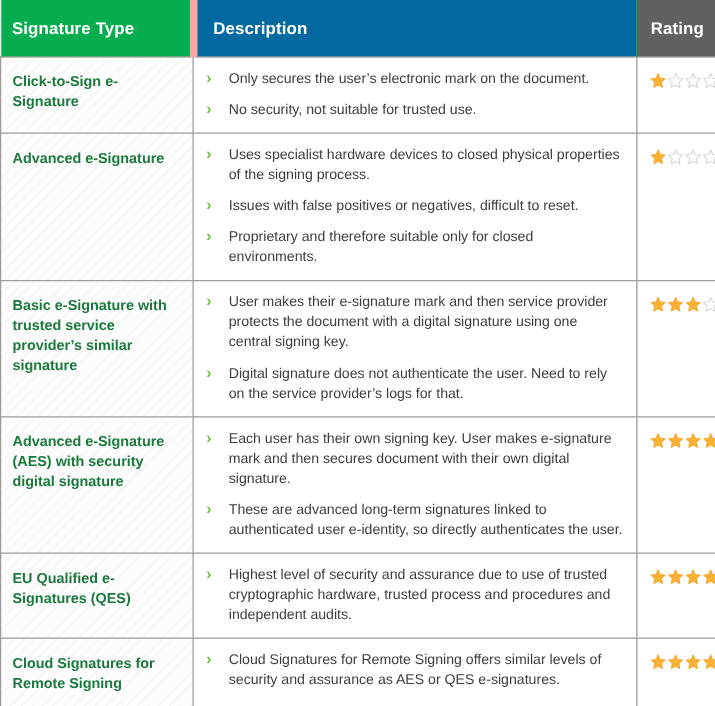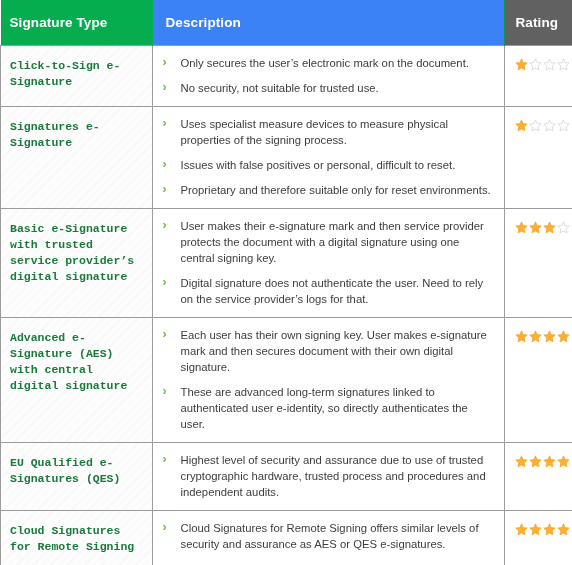--- a/index.html
+++ b/index.html
@@ -40,23 +40,23 @@
     letter-spacing: 0.1px;
   }
   th.h-type {
     width: 142px;
     background: #05ad4e;
     padding-left: 9px;
     border-right: 1px solid #05ad4e;
   }
   th.h-desc {
     width: 338px;
-    background: #3b82f6;
+    background: #0369a1;
     padding-left: 13px;
-    border-left: 1px solid #fca5a5;
+    border-left: 6px solid #fca5a5;
   }
   th.h-rating {
     width: 92px;
     background: #616161;
     padding-left: 11px;
     border-left: 1px solid #17934f;
   }
 
   
   tbody td {
@@ -77,21 +77,20 @@
     font-weight: bold;
     line-height: 16px;
     background-color: #fdfdfd;
     background-image: repeating-linear-gradient(
       135deg,
       rgba(0,0,0,0.028) 0px,
       rgba(0,0,0,0.028) 1px,
       rgba(0,0,0,0) 1px,
       rgba(0,0,0,0) 6px
     );
-    font-family: Liberation Mono, monospace;
   }
 
   td.c-desc {
     width: 338px;
     padding: 9px 10px 8px 10px;
     background: #ffffff;
   }
 
   td.c-rating {
     width: 92px;
@@ -163,62 +162,62 @@
                   <polygon points="8,1 10,5.6 15,6.2 11.4,9.7 12.3,14.7 8,12.3 3.7,14.7 4.6,9.7 1,6.2 6,5.6" fill="#ffffff" stroke="#d8d8d8" stroke-width="1.1" stroke-linejoin="round"></polygon>
                 </svg></span><span class="star"><svg viewBox="0 0 16 16">
                   <polygon points="8,1 10,5.6 15,6.2 11.4,9.7 12.3,14.7 8,12.3 3.7,14.7 4.6,9.7 1,6.2 6,5.6" fill="#ffffff" stroke="#d8d8d8" stroke-width="1.1" stroke-linejoin="round"></polygon>
                 </svg></span><span class="star"><svg viewBox="0 0 16 16">
                   <polygon points="8,1 10,5.6 15,6.2 11.4,9.7 12.3,14.7 8,12.3 3.7,14.7 4.6,9.7 1,6.2 6,5.6" fill="#ffffff" stroke="#d8d8d8" stroke-width="1.1" stroke-linejoin="round"></polygon>
                 </svg></span><span class="star"><svg viewBox="0 0 16 16">
                   <polygon points="8,1 10,5.6 15,6.2 11.4,9.7 12.3,14.7 8,12.3 3.7,14.7 4.6,9.7 1,6.2 6,5.6" fill="#ffffff" stroke="#d8d8d8" stroke-width="1.1" stroke-linejoin="round"></polygon>
                 </svg></span></span></td>
         </tr>
         <tr>
-          <td class="c-type">Signatures e-Signature</td>
-          <td class="c-desc">
-            <ul class="bullets">
-              <li><span class="chev">›</span><span>Uses specialist measure devices to measure physical properties of the signing process.</span></li>
-              <li><span class="chev">›</span><span>Issues with false positives or personal, difficult to reset.</span></li>
-              <li><span class="chev">›</span><span>Proprietary and therefore suitable only for reset environments.</span></li>
-            </ul>
-          </td>
-          <td class="c-rating"><span class="stars"><span class="star"><svg viewBox="0 0 16 16">
-                  <polygon points="8,1 10,5.6 15,6.2 11.4,9.7 12.3,14.7 8,12.3 3.7,14.7 4.6,9.7 1,6.2 6,5.6" fill="#fcb034" stroke="#f0a020" stroke-width="0.8" stroke-linejoin="round"></polygon>
-                </svg></span><span class="star"><svg viewBox="0 0 16 16">
-                  <polygon points="8,1 10,5.6 15,6.2 11.4,9.7 12.3,14.7 8,12.3 3.7,14.7 4.6,9.7 1,6.2 6,5.6" fill="#ffffff" stroke="#d8d8d8" stroke-width="1.1" stroke-linejoin="round"></polygon>
-                </svg></span><span class="star"><svg viewBox="0 0 16 16">
-                  <polygon points="8,1 10,5.6 15,6.2 11.4,9.7 12.3,14.7 8,12.3 3.7,14.7 4.6,9.7 1,6.2 6,5.6" fill="#ffffff" stroke="#d8d8d8" stroke-width="1.1" stroke-linejoin="round"></polygon>
-                </svg></span><span class="star"><svg viewBox="0 0 16 16">
-                  <polygon points="8,1 10,5.6 15,6.2 11.4,9.7 12.3,14.7 8,12.3 3.7,14.7 4.6,9.7 1,6.2 6,5.6" fill="#ffffff" stroke="#d8d8d8" stroke-width="1.1" stroke-linejoin="round"></polygon>
-                </svg></span><span class="star"><svg viewBox="0 0 16 16">
-                  <polygon points="8,1 10,5.6 15,6.2 11.4,9.7 12.3,14.7 8,12.3 3.7,14.7 4.6,9.7 1,6.2 6,5.6" fill="#ffffff" stroke="#d8d8d8" stroke-width="1.1" stroke-linejoin="round"></polygon>
-                </svg></span></span></td>
-        </tr>
-        <tr>
-          <td class="c-type">Basic e-Signature with trusted service provider’s digital signature</td>
+          <td class="c-type">Advanced e-Signature</td>
+          <td class="c-desc">
+            <ul class="bullets">
+              <li><span class="chev">›</span><span>Uses specialist hardware devices to closed physical properties of the signing process.</span></li>
+              <li><span class="chev">›</span><span>Issues with false positives or negatives, difficult to reset.</span></li>
+              <li><span class="chev">›</span><span>Proprietary and therefore suitable only for closed environments.</span></li>
+            </ul>
+          </td>
+          <td class="c-rating"><span class="stars"><span class="star"><svg viewBox="0 0 16 16">
+                  <polygon points="8,1 10,5.6 15,6.2 11.4,9.7 12.3,14.7 8,12.3 3.7,14.7 4.6,9.7 1,6.2 6,5.6" fill="#fcb034" stroke="#f0a020" stroke-width="0.8" stroke-linejoin="round"></polygon>
+                </svg></span><span class="star"><svg viewBox="0 0 16 16">
+                  <polygon points="8,1 10,5.6 15,6.2 11.4,9.7 12.3,14.7 8,12.3 3.7,14.7 4.6,9.7 1,6.2 6,5.6" fill="#ffffff" stroke="#d8d8d8" stroke-width="1.1" stroke-linejoin="round"></polygon>
+                </svg></span><span class="star"><svg viewBox="0 0 16 16">
+                  <polygon points="8,1 10,5.6 15,6.2 11.4,9.7 12.3,14.7 8,12.3 3.7,14.7 4.6,9.7 1,6.2 6,5.6" fill="#ffffff" stroke="#d8d8d8" stroke-width="1.1" stroke-linejoin="round"></polygon>
+                </svg></span><span class="star"><svg viewBox="0 0 16 16">
+                  <polygon points="8,1 10,5.6 15,6.2 11.4,9.7 12.3,14.7 8,12.3 3.7,14.7 4.6,9.7 1,6.2 6,5.6" fill="#ffffff" stroke="#d8d8d8" stroke-width="1.1" stroke-linejoin="round"></polygon>
+                </svg></span><span class="star"><svg viewBox="0 0 16 16">
+                  <polygon points="8,1 10,5.6 15,6.2 11.4,9.7 12.3,14.7 8,12.3 3.7,14.7 4.6,9.7 1,6.2 6,5.6" fill="#ffffff" stroke="#d8d8d8" stroke-width="1.1" stroke-linejoin="round"></polygon>
+                </svg></span></span></td>
+        </tr>
+        <tr>
+          <td class="c-type">Basic e-Signature with trusted service provider’s similar signature</td>
           <td class="c-desc">
             <ul class="bullets">
               <li><span class="chev">›</span><span>User makes their e-signature mark and then service provider protects the document with a digital signature using one central signing key.</span></li>
               <li><span class="chev">›</span><span>Digital signature does not authenticate the user. Need to rely on the service provider’s logs for that.</span></li>
             </ul>
           </td>
           <td class="c-rating"><span class="stars"><span class="star"><svg viewBox="0 0 16 16">
                   <polygon points="8,1 10,5.6 15,6.2 11.4,9.7 12.3,14.7 8,12.3 3.7,14.7 4.6,9.7 1,6.2 6,5.6" fill="#fcb034" stroke="#f0a020" stroke-width="0.8" stroke-linejoin="round"></polygon>
                 </svg></span><span class="star"><svg viewBox="0 0 16 16">
                   <polygon points="8,1 10,5.6 15,6.2 11.4,9.7 12.3,14.7 8,12.3 3.7,14.7 4.6,9.7 1,6.2 6,5.6" fill="#fcb034" stroke="#f0a020" stroke-width="0.8" stroke-linejoin="round"></polygon>
                 </svg></span><span class="star"><svg viewBox="0 0 16 16">
                   <polygon points="8,1 10,5.6 15,6.2 11.4,9.7 12.3,14.7 8,12.3 3.7,14.7 4.6,9.7 1,6.2 6,5.6" fill="#fcb034" stroke="#f0a020" stroke-width="0.8" stroke-linejoin="round"></polygon>
                 </svg></span><span class="star"><svg viewBox="0 0 16 16">
                   <polygon points="8,1 10,5.6 15,6.2 11.4,9.7 12.3,14.7 8,12.3 3.7,14.7 4.6,9.7 1,6.2 6,5.6" fill="#ffffff" stroke="#d8d8d8" stroke-width="1.1" stroke-linejoin="round"></polygon>
                 </svg></span><span class="star"><svg viewBox="0 0 16 16">
                   <polygon points="8,1 10,5.6 15,6.2 11.4,9.7 12.3,14.7 8,12.3 3.7,14.7 4.6,9.7 1,6.2 6,5.6" fill="#ffffff" stroke="#d8d8d8" stroke-width="1.1" stroke-linejoin="round"></polygon>
                 </svg></span></span></td>
         </tr>
         <tr>
-          <td class="c-type">Advanced e-Signature (AES) with central digital signature</td>
+          <td class="c-type">Advanced e-Signature (AES) with security digital signature</td>
           <td class="c-desc">
             <ul class="bullets">
               <li><span class="chev">›</span><span>Each user has their own signing key. User makes e-signature mark and then secures document with their own digital signature.</span></li>
               <li><span class="chev">›</span><span>These are advanced long-term signatures linked to authenticated user e-identity, so directly authenticates the user.</span></li>
             </ul>
           </td>
           <td class="c-rating"><span class="stars"><span class="star"><svg viewBox="0 0 16 16">
                   <polygon points="8,1 10,5.6 15,6.2 11.4,9.7 12.3,14.7 8,12.3 3.7,14.7 4.6,9.7 1,6.2 6,5.6" fill="#fcb034" stroke="#f0a020" stroke-width="0.8" stroke-linejoin="round"></polygon>
                 </svg></span><span class="star"><svg viewBox="0 0 16 16">
                   <polygon points="8,1 10,5.6 15,6.2 11.4,9.7 12.3,14.7 8,12.3 3.7,14.7 4.6,9.7 1,6.2 6,5.6" fill="#fcb034" stroke="#f0a020" stroke-width="0.8" stroke-linejoin="round"></polygon>

